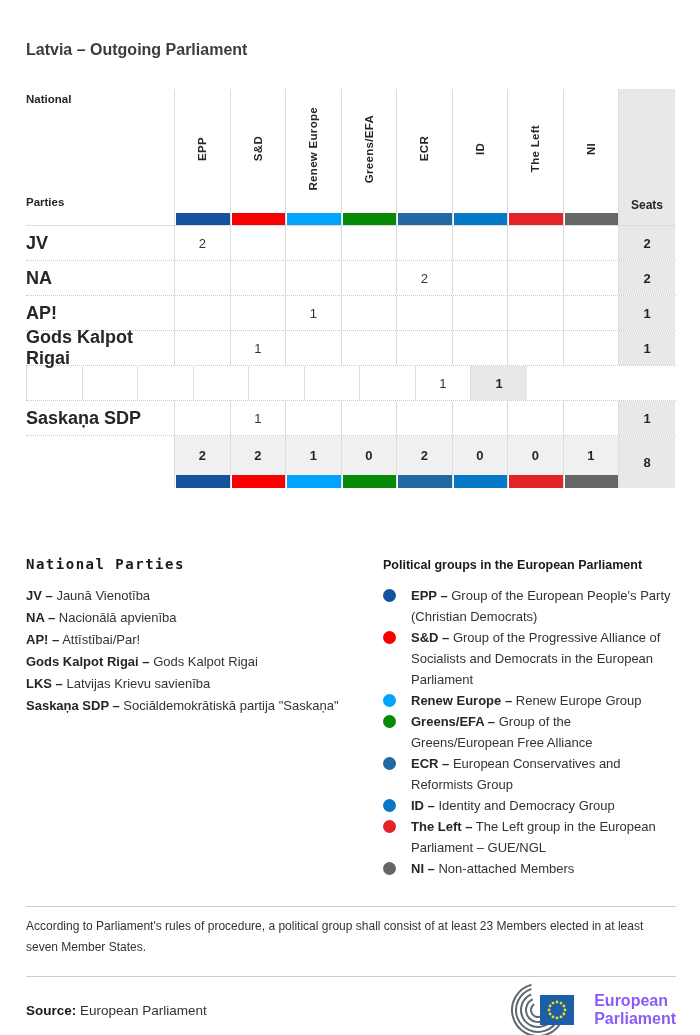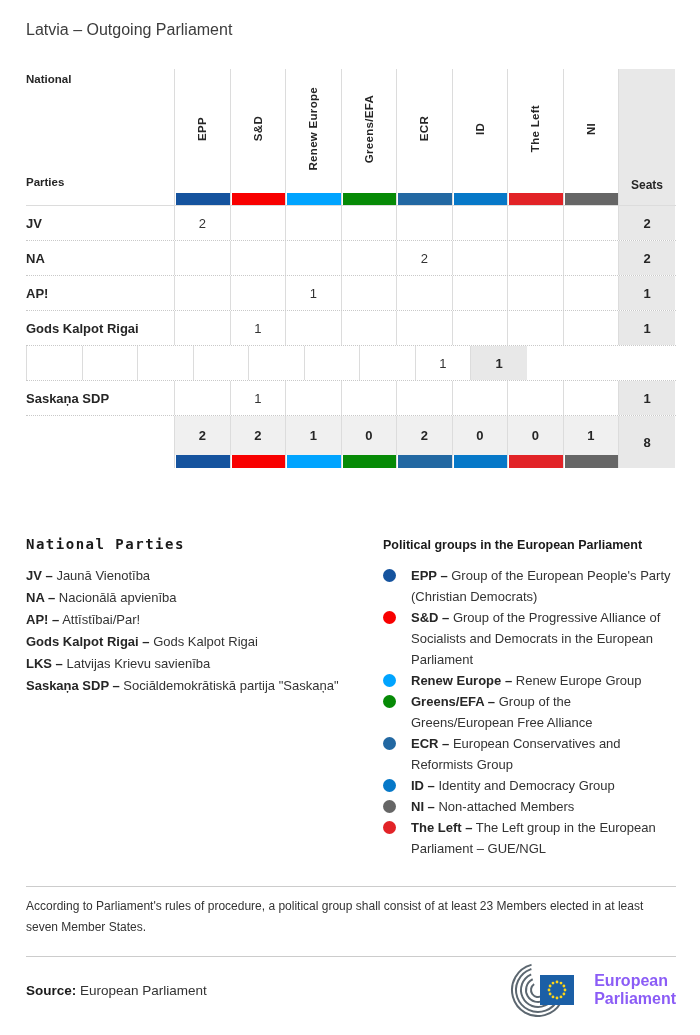--- a/index.html
+++ b/index.html
@@ -6,21 +6,21 @@
   html, body { background: #ffffff; }
   body {
     width: 700px; height: 1035px; overflow: hidden;
     font-family: "Liberation Sans", sans-serif;
     color: #333333;
   }
   .page { padding: 21px 24px 0 26px; }
 
   
   .title { font-size: 17px; font-weight: 700; color: #1a1a1a; letter-spacing: 0.1px; }
-  .subtitle { font-size: 16px; font-weight: 400; color: #3c3c3c; margin-top: 0; }
+  .subtitle { font-size: 16px; font-weight: 700; color: #3c3c3c; margin-top: 20px; }
 
   
   .ptable { width: 650px; margin-top: 30px; }
   .thead { display: flex; height: 136px; }
   .corner {
     width: 148px; display: flex; flex-direction: column; justify-content: space-between;
     padding-bottom: 13px; font-weight: 700; font-size: 11.5px; color: #262626; line-height: 20px;
   }
   .gcol { width: 55.5px; border-left: 1px solid #dcdcdc; display: flex; flex-direction: column; }
   .vwrap { flex: 1; display: flex; align-items: center; justify-content: center; padding-bottom: 4px; }
@@ -29,21 +29,21 @@
     font-weight: 700; font-size: 11.5px; color: #262626; letter-spacing: 0.3px; white-space: nowrap;
   }
   .hbar { height: 12px; margin-left: 1px; }
   .seats-head {
     width: 57px; border-left: 1px solid #dcdcdc; background: #e8e8e8;
     display: flex; align-items: flex-end; justify-content: center;
     padding-bottom: 13px; font-weight: 700; font-size: 12px; color: #262626;
   }
   .drow { display: flex; height: 35px; border-top: 1px dotted #c9c9c9; }
   .drow.first { border-top: 1px solid #dcdcdc; }
-  .pname { width: 148px; display: flex; align-items: center; font-weight: 700; font-size: 13px; color: #262626; }
+  .pname { width: 148px; display: flex; align-items: center; font-weight: 700; font-size: 18px; color: #262626; }
   .val {
     width: 55.5px; border-left: 1px solid #dcdcdc;
     display: flex; align-items: center; justify-content: center; font-size: 13px; color: #333;
   }
   .seat {
     width: 57px; border-left: 1px solid #dcdcdc; background: #e8e8e8;
     display: flex; align-items: center; justify-content: center; font-weight: 700; font-size: 13px; color: #262626;
   }
   .tbottom { display: flex; border-top: 1px dotted #c9c9c9; }
   .blabel { width: 148px; }
@@ -286,26 +286,26 @@
       </div>
       <div class="gitem">
         <span class="dot" style="background-color: rgb(34, 104, 162);"></span>
         <div class="gtext"><span class="abbr">ECR –</span> <span>European Conservatives and Reformists Group</span></div>
       </div>
       <div class="gitem">
         <span class="dot" style="background-color: rgb(6, 120, 200);"></span>
         <div class="gtext"><span class="abbr">ID –</span> <span>Identity and Democracy Group</span></div>
       </div>
       <div class="gitem">
+        <span class="dot" style="background-color: rgb(226, 35, 39);"></span>
+        <div class="gtext"><span class="abbr">The Left –</span> <span>The Left group in the European Parliament – GUE/NGL</span></div>
+      </div>
+      <div class="gitem">
         <span class="dot" style="background-color: rgb(102, 102, 102);"></span>
         <div class="gtext"><span class="abbr">NI –</span> <span>Non-attached Members</span></div>
-      </div>
-      <div class="gitem">
-        <span class="dot" style="background-color: rgb(226, 35, 39);"></span>
-        <div class="gtext"><span class="abbr">The Left –</span> <span>The Left group in the European Parliament – GUE/NGL</span></div>
       </div>
     </div>
   </div>
 
   <hr class="rule rule1">
   <div class="fnote">According to Parliament's rules of procedure, a political group shall consist of at least 23 Members elected in at least seven Member States.</div>
   <hr class="rule">
 
   <div class="source-row">
     <div class="source">

